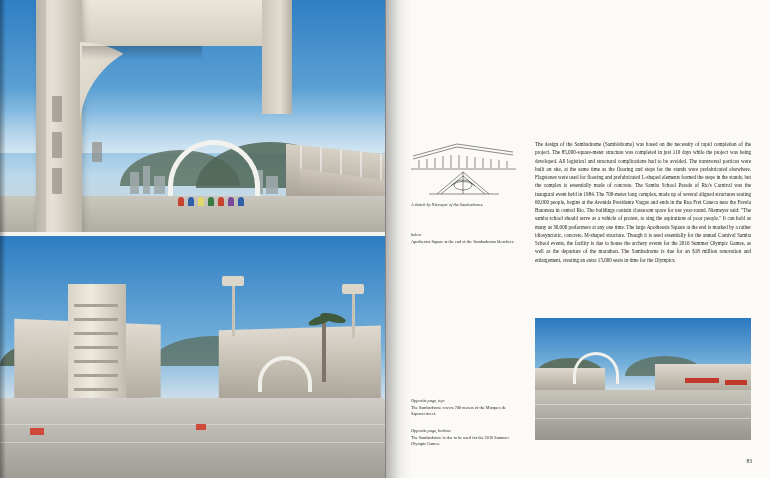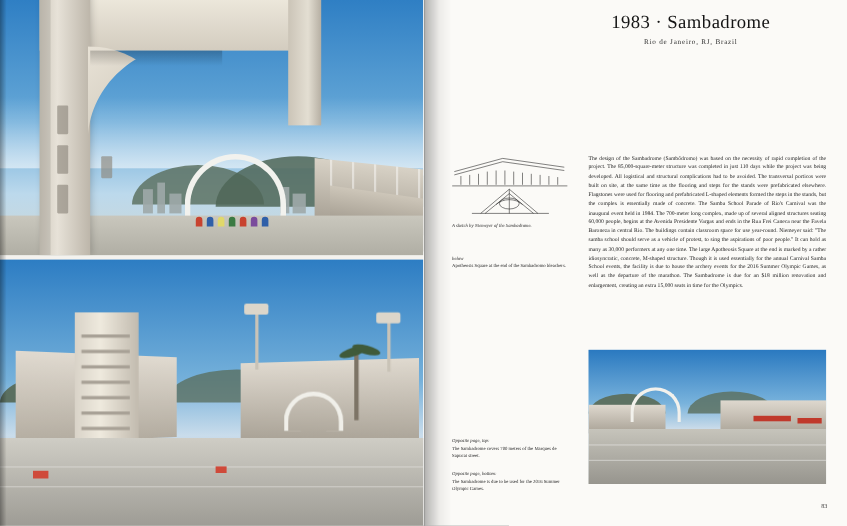--- a/index.html
+++ b/index.html
@@ -336,24 +336,20 @@
       <div class="plaza-line" style="left:0;top:188px;width:385px;"></div>
       <div class="plaza-line" style="left:0;top:206px;width:385px;"></div>
       <div class="signboard" style="left:30px;top:192px;width:14px;height:7px;"></div>
       <div class="signboard" style="left:196px;top:188px;width:10px;height:6px;"></div>
     </div>
   </div>
 
   <div class="page-right">
     <div class="gutter-shadow"></div>
 
-    <div class="title-block">
-      <div class="title">1983 · Sambadrome</div>
-      <div class="subtitle">Rio de Janeiro, RJ, Brazil</div>
-    </div>
 
     <div class="sketch">
       <svg viewBox="0 0 105 58" xmlns="http://www.w3.org/2000/svg">
         <g stroke="#1c1c1c" fill="none" stroke-width="0.5">
           <path d="M2 18 L46 6 L102 14"></path>
           <path d="M2 21 L46 9 L102 17"></path>
           <path d="M8 22 L8 30 M16 21 L16 30 M24 20 L24 30 M32 18 L32 30 M40 17 L40 30 M48 17 L48 30 M56 18 L56 30 M64 19 L64 30 M72 20 L72 30 M80 21 L80 30 M88 22 L88 30 M96 23 L96 30"></path>
           <path d="M0 31 L105 31"></path>
           <path d="M26 56 L52 34 L78 56"></path>
           <path d="M30 56 L52 38 L74 56"></path>

